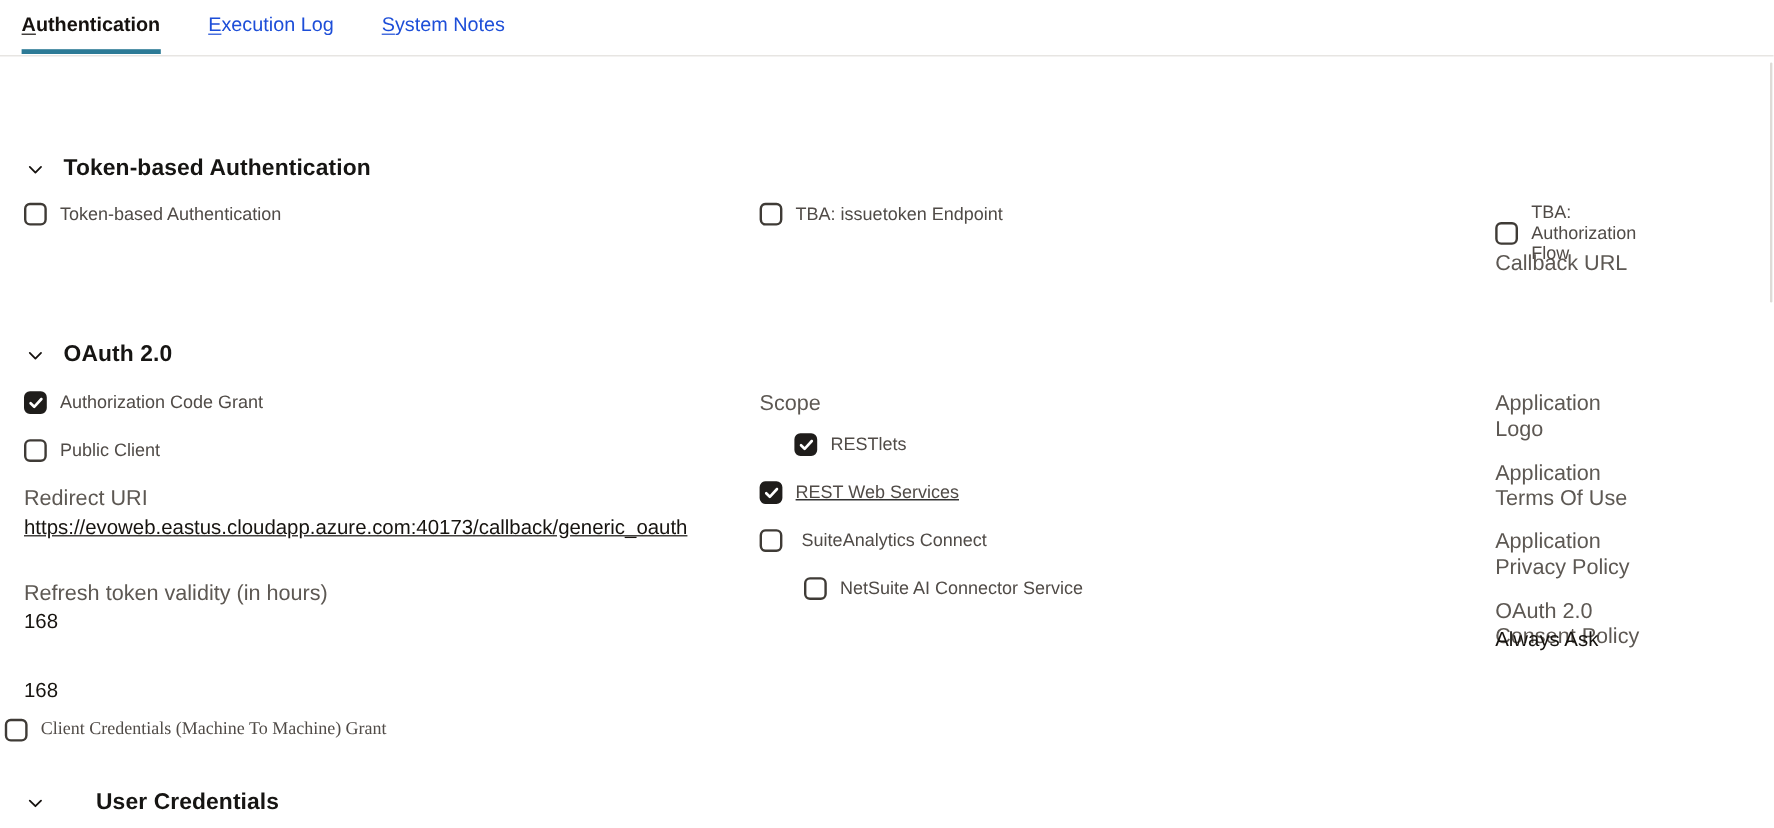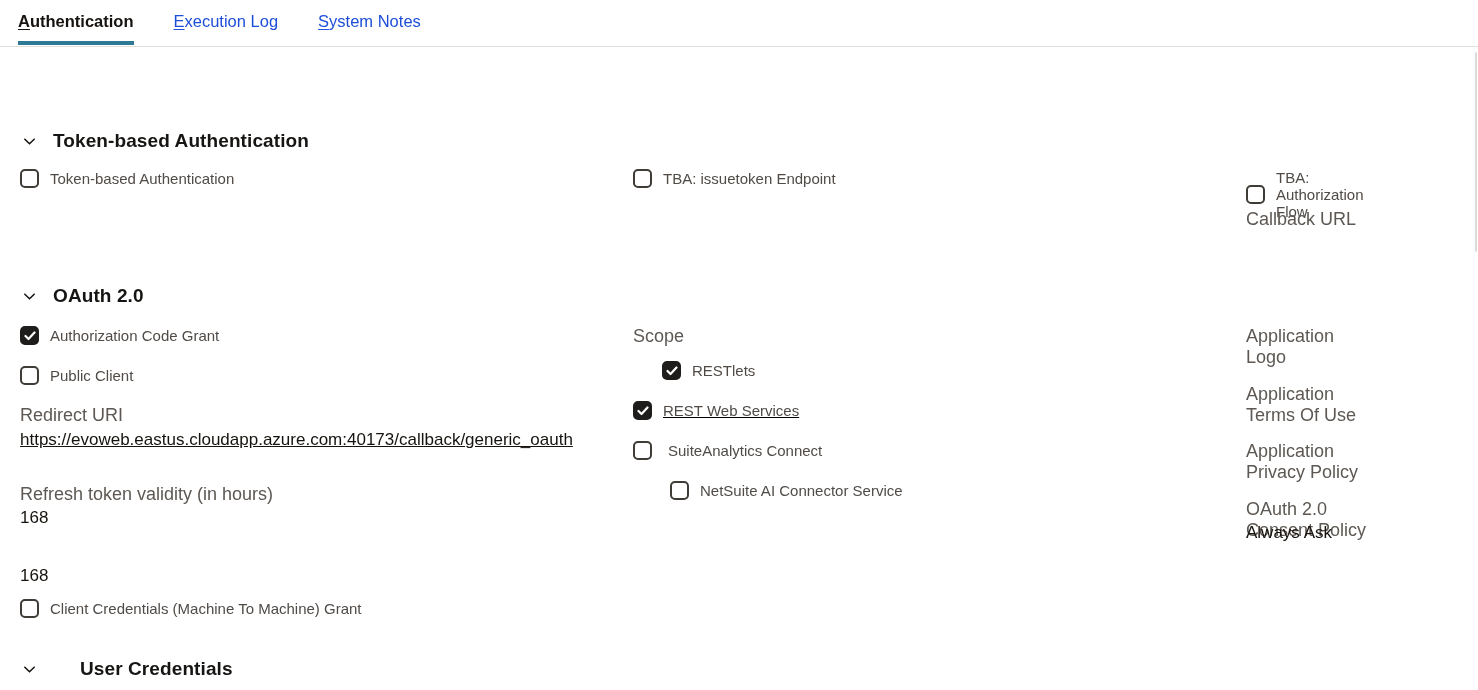--- a/index.html
+++ b/index.html
@@ -115,21 +115,21 @@
   </div>
 
   <div class="abs f-label" style="left:20px;top:358px;">Redirect URI</div>
   <div class="abs f-value url-value" style="left:20px;top:382px;text-decoration:underline;">https://evoweb.eastus.cloudapp.azure.com:40173/callback/generic_oauth</div>
 
   <div class="abs f-label" style="left:20px;top:437px;">Refresh token validity (in hours)</div>
   <div class="abs f-value" style="left:20px;top:461px;">168</div>
 
   <div class="abs f-value" style="left:20px;top:519px;">168</div>
 
-  <div class="abs cb-row" style="left:20px;top:552px;">
+  <div class="abs cb-row" style="left:4px;top:552px;font-family:Liberation Serif, serif;">
     <span class="cb"></span>
     <span class="cb-label">Client Credentials (Machine To Machine) Grant</span>
   </div>
 
   <div class="abs f-label" style="left:633px;top:279px;">Scope</div>
 
   <div class="abs cb-row checked" style="left:662px;top:314px;">
     <span class="cb">
         <svg class="check" viewBox="0 0 12 10">
           <polyline points="1.5,5 4.5,8 10.5,1.5" fill="none" stroke="#fff" stroke-width="2.2" stroke-linecap="round" stroke-linejoin="round"></polyline>

